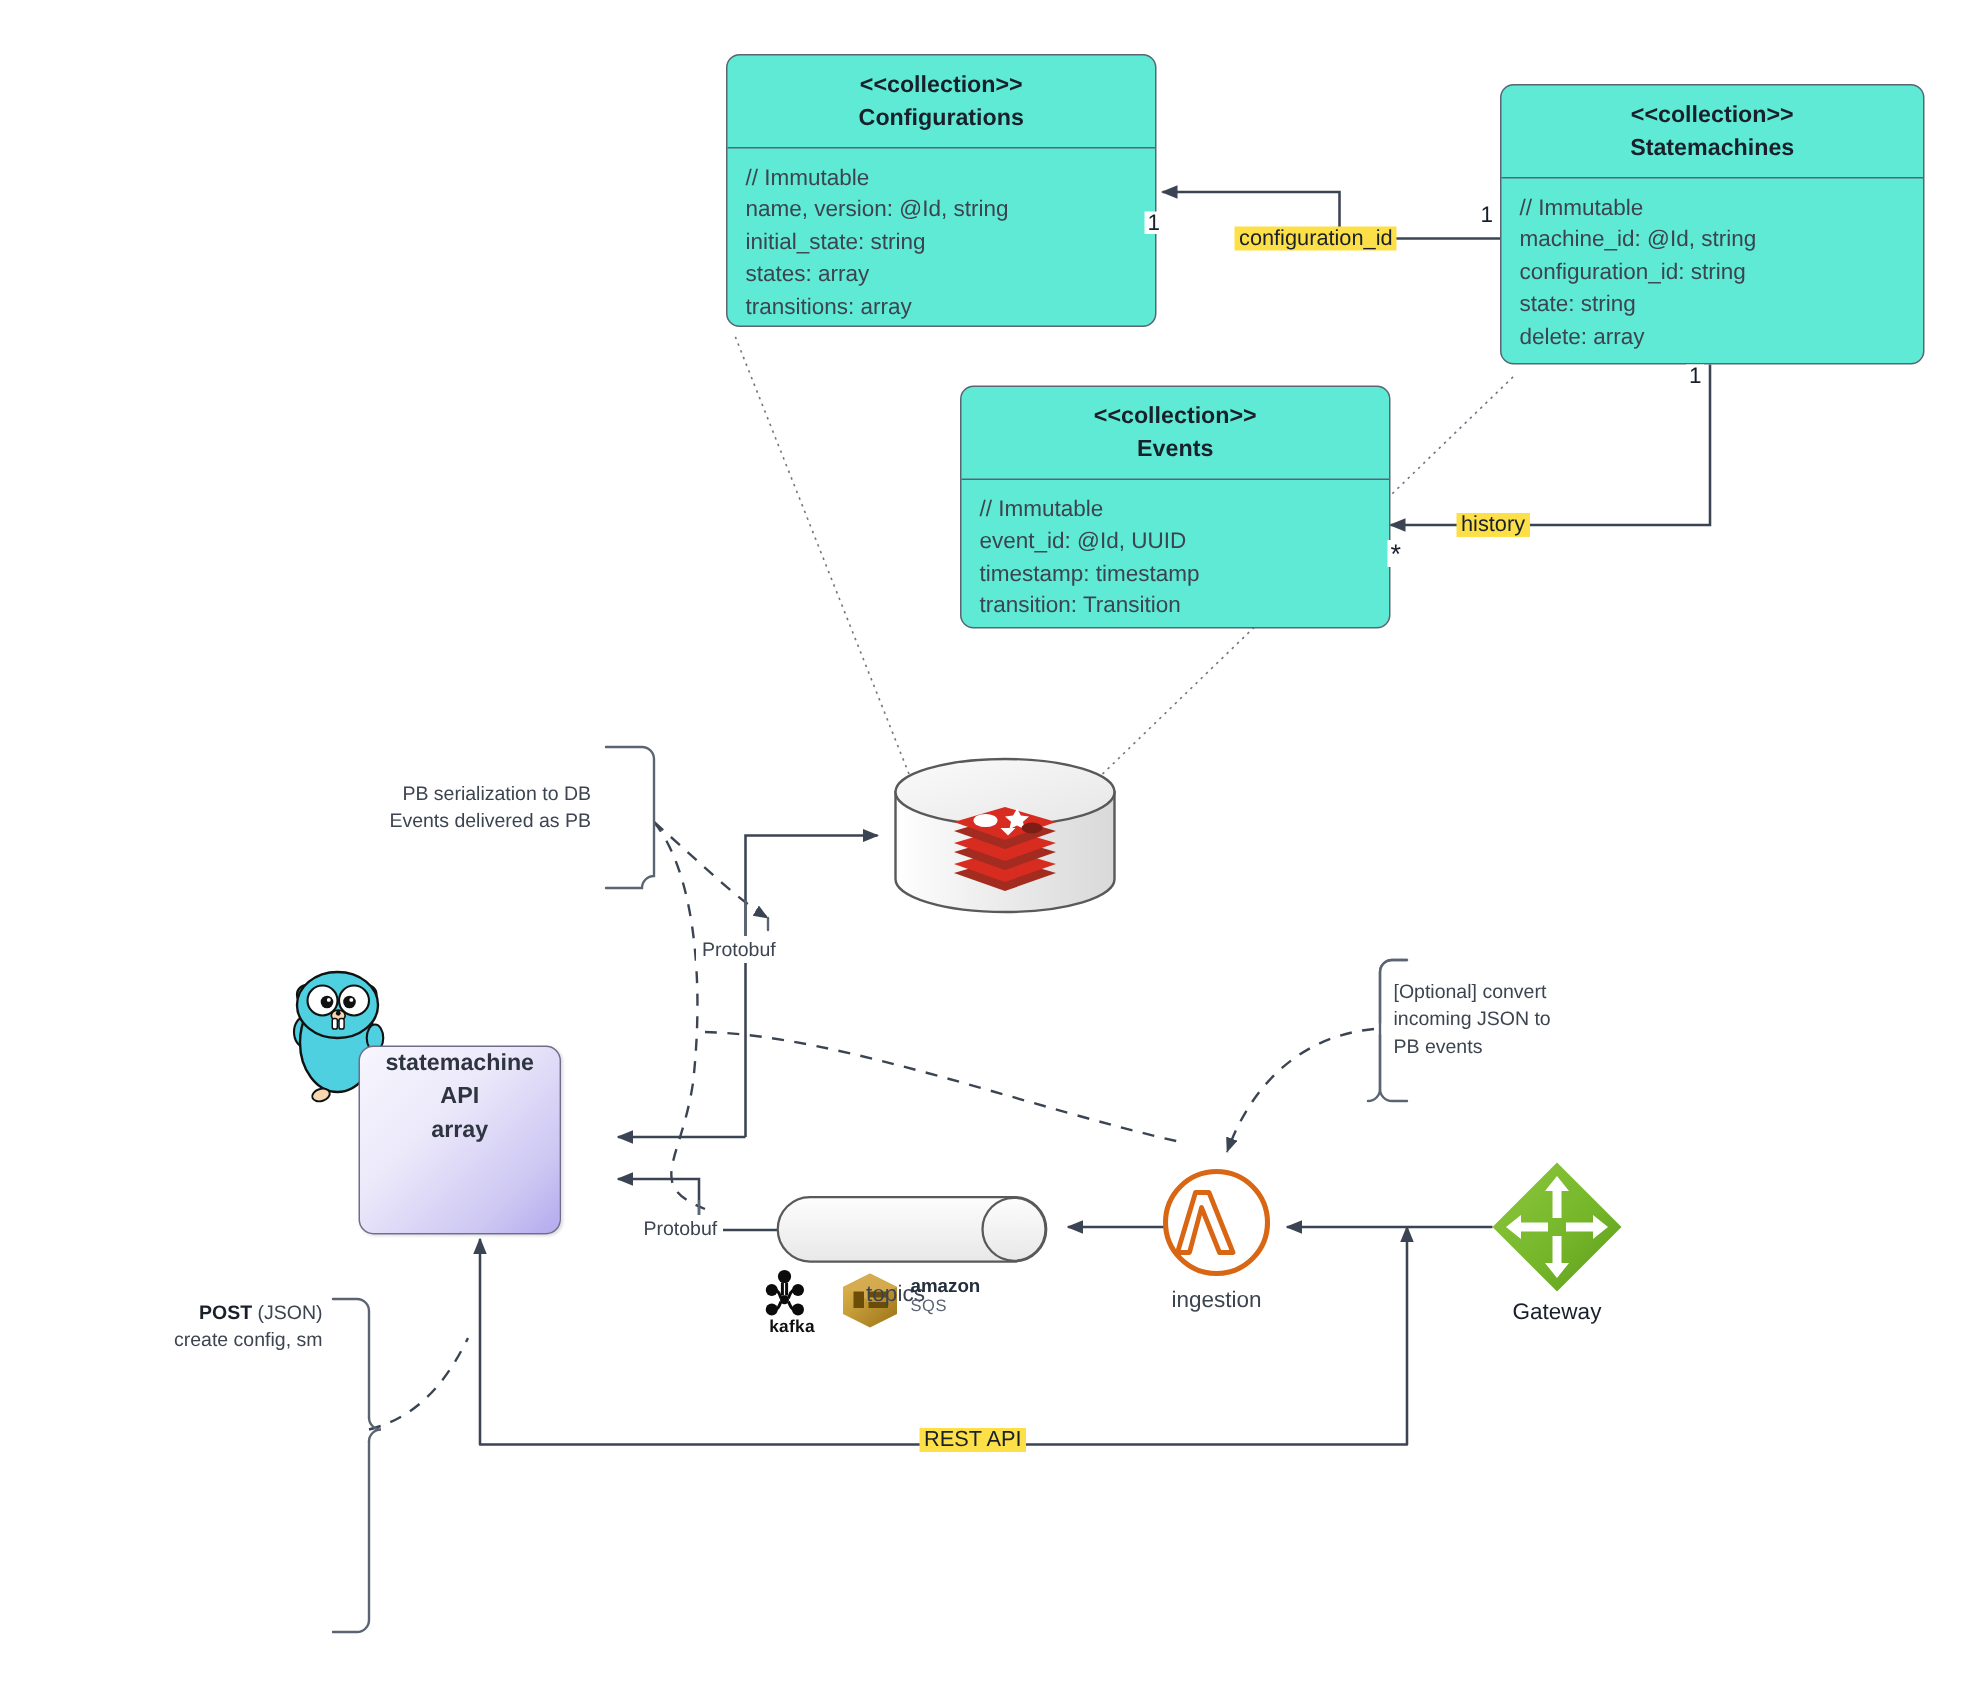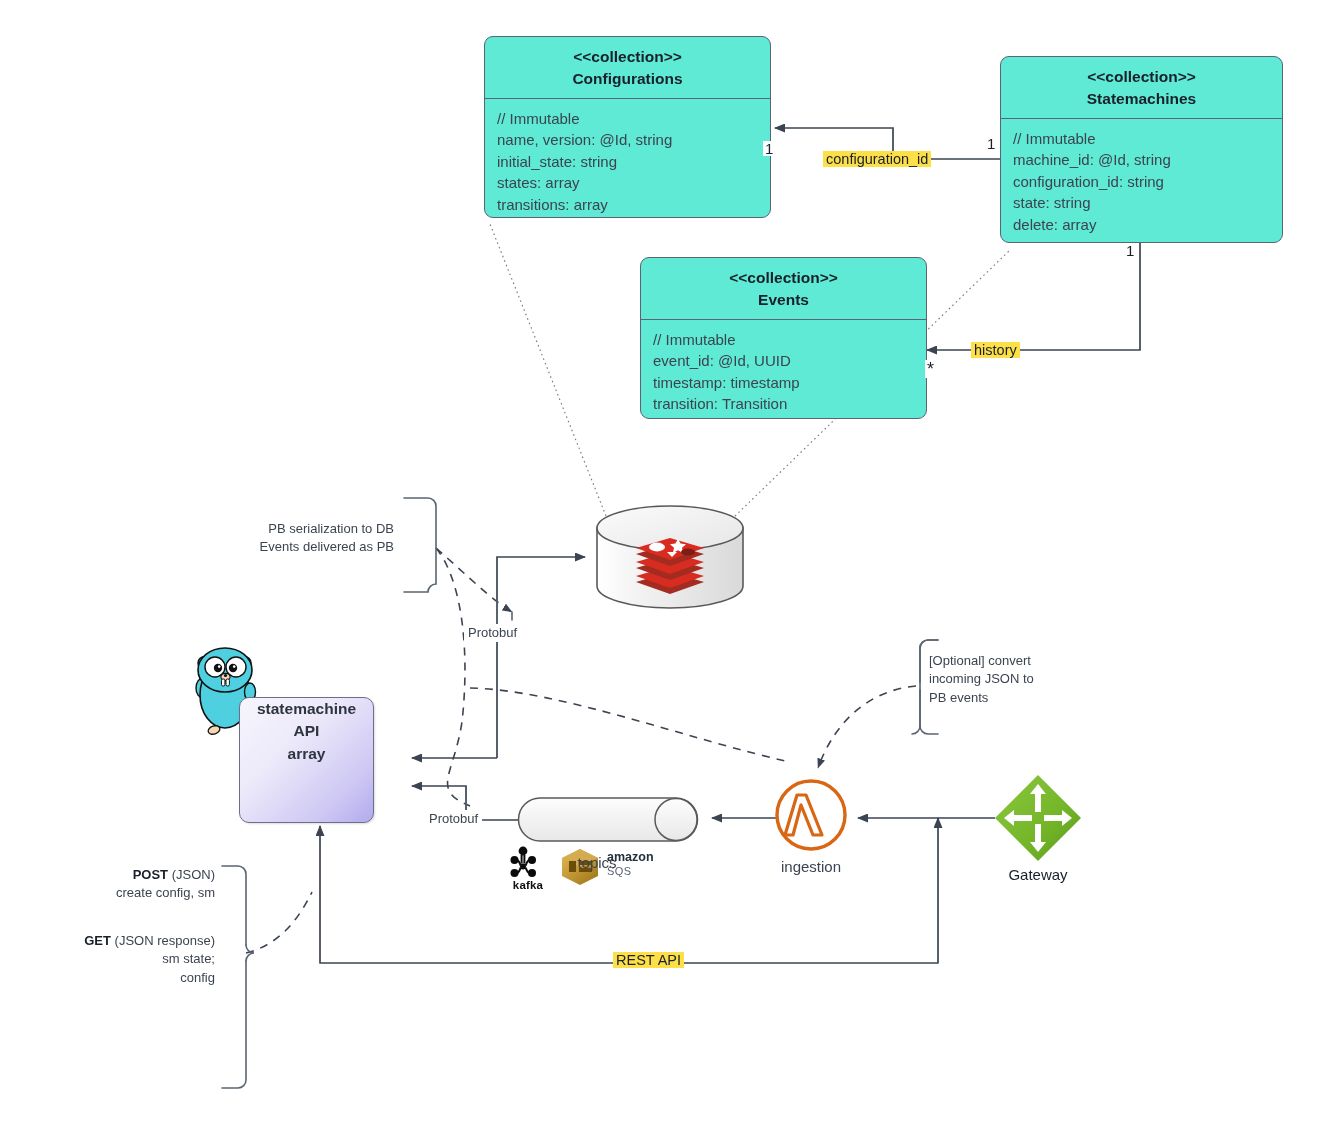--- a/index.html
+++ b/index.html
@@ -415,22 +415,15 @@
     <div>PB events</div>
   </div>
 
   <div class="note r" style="left:10px; top:866px; width:205px;">
     <div>
       <b>POST</b><span> (JSON)</span>
     </div>
     <div>create config, sm</div>
   </div>
 
-  <div class="note r" style="left:10px; top:932px; width:205px;">
-    <div>
-      <b>GET</b><span> (JSON response)</span>
-    </div>
-    <div>sm state;</div>
-    <div>config</div>
-  </div>
 
 
 </div>
 
 </body></html>

